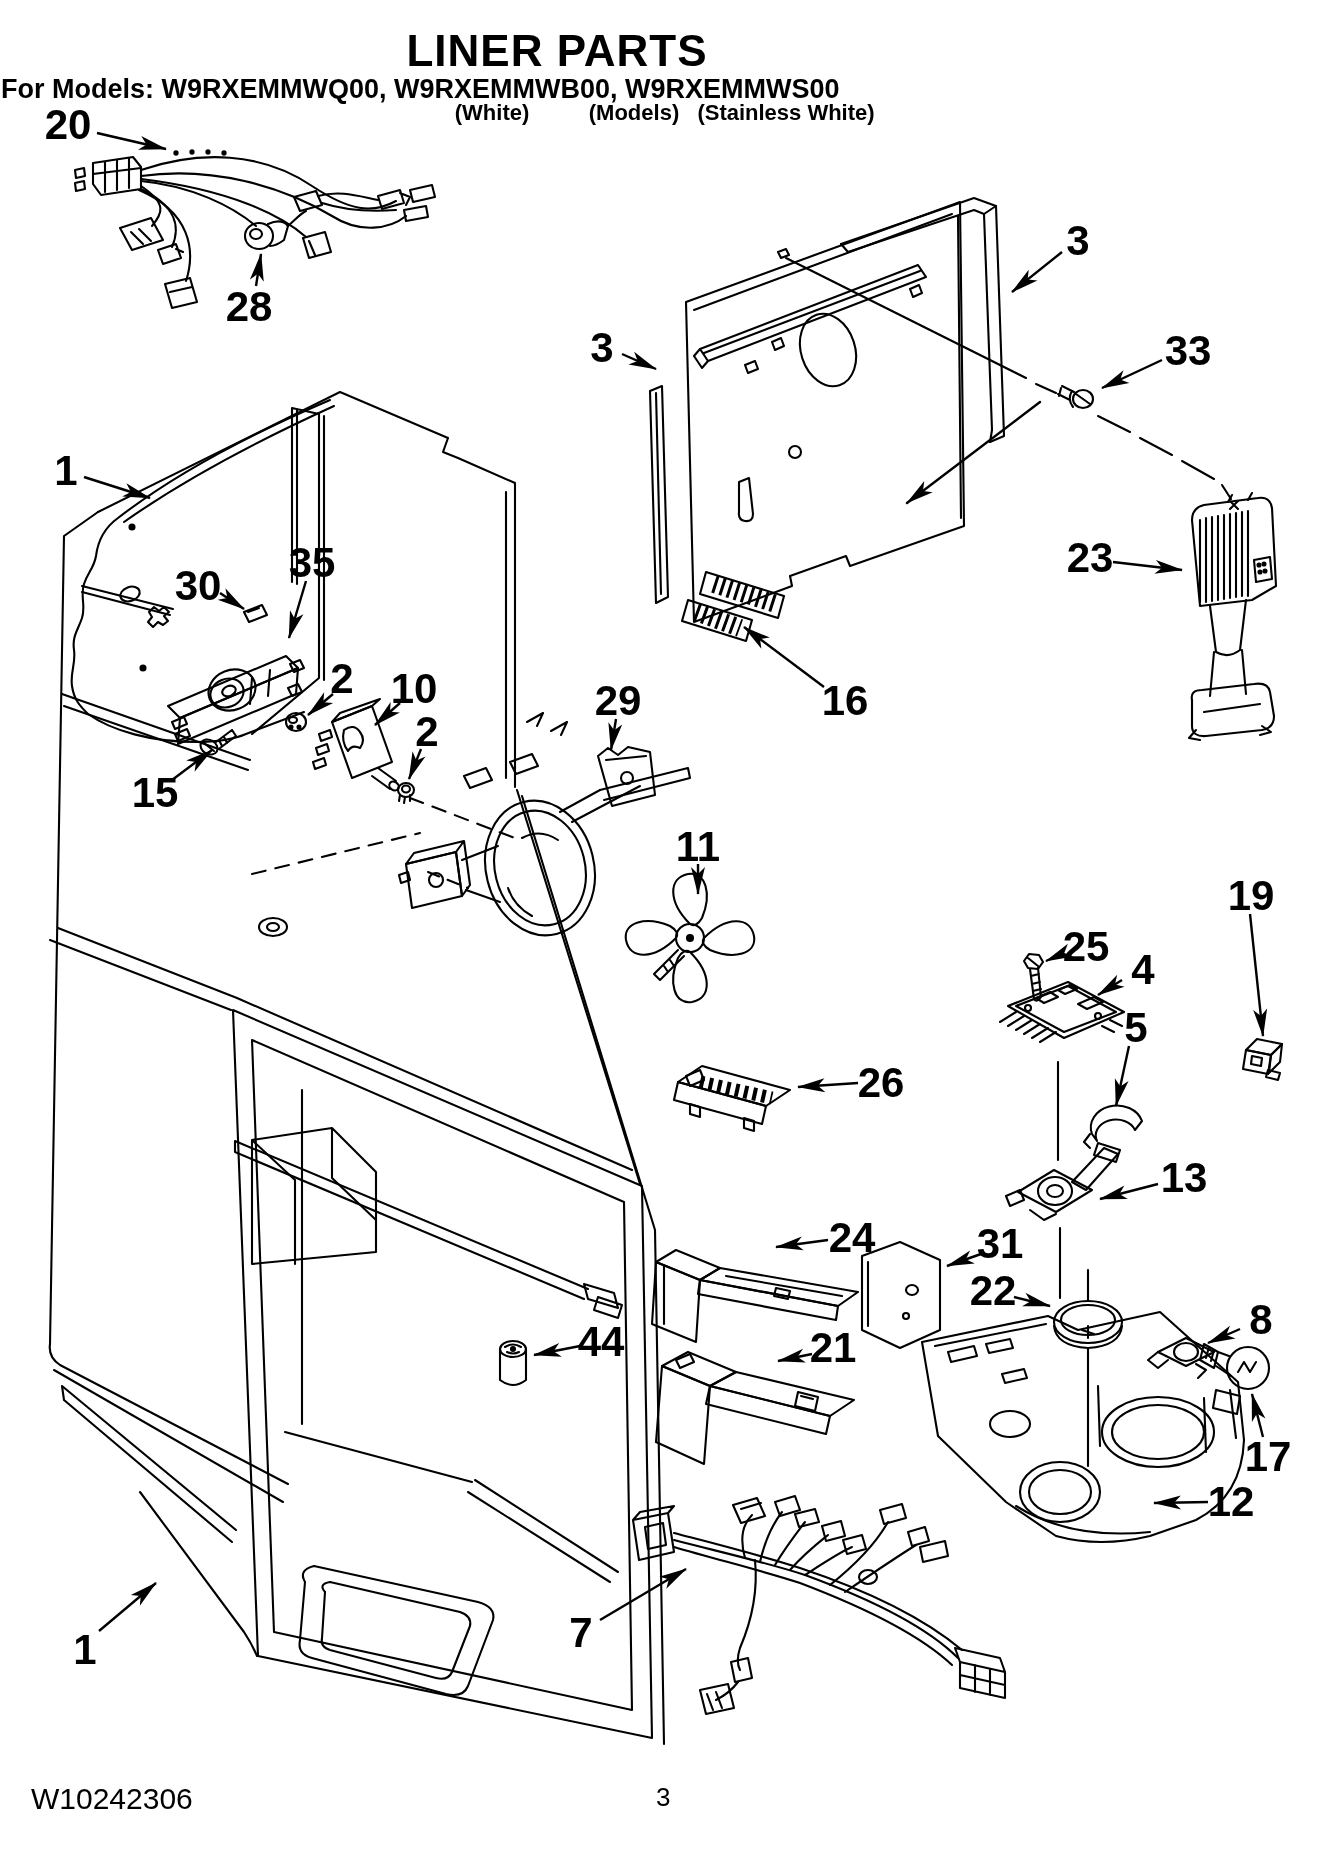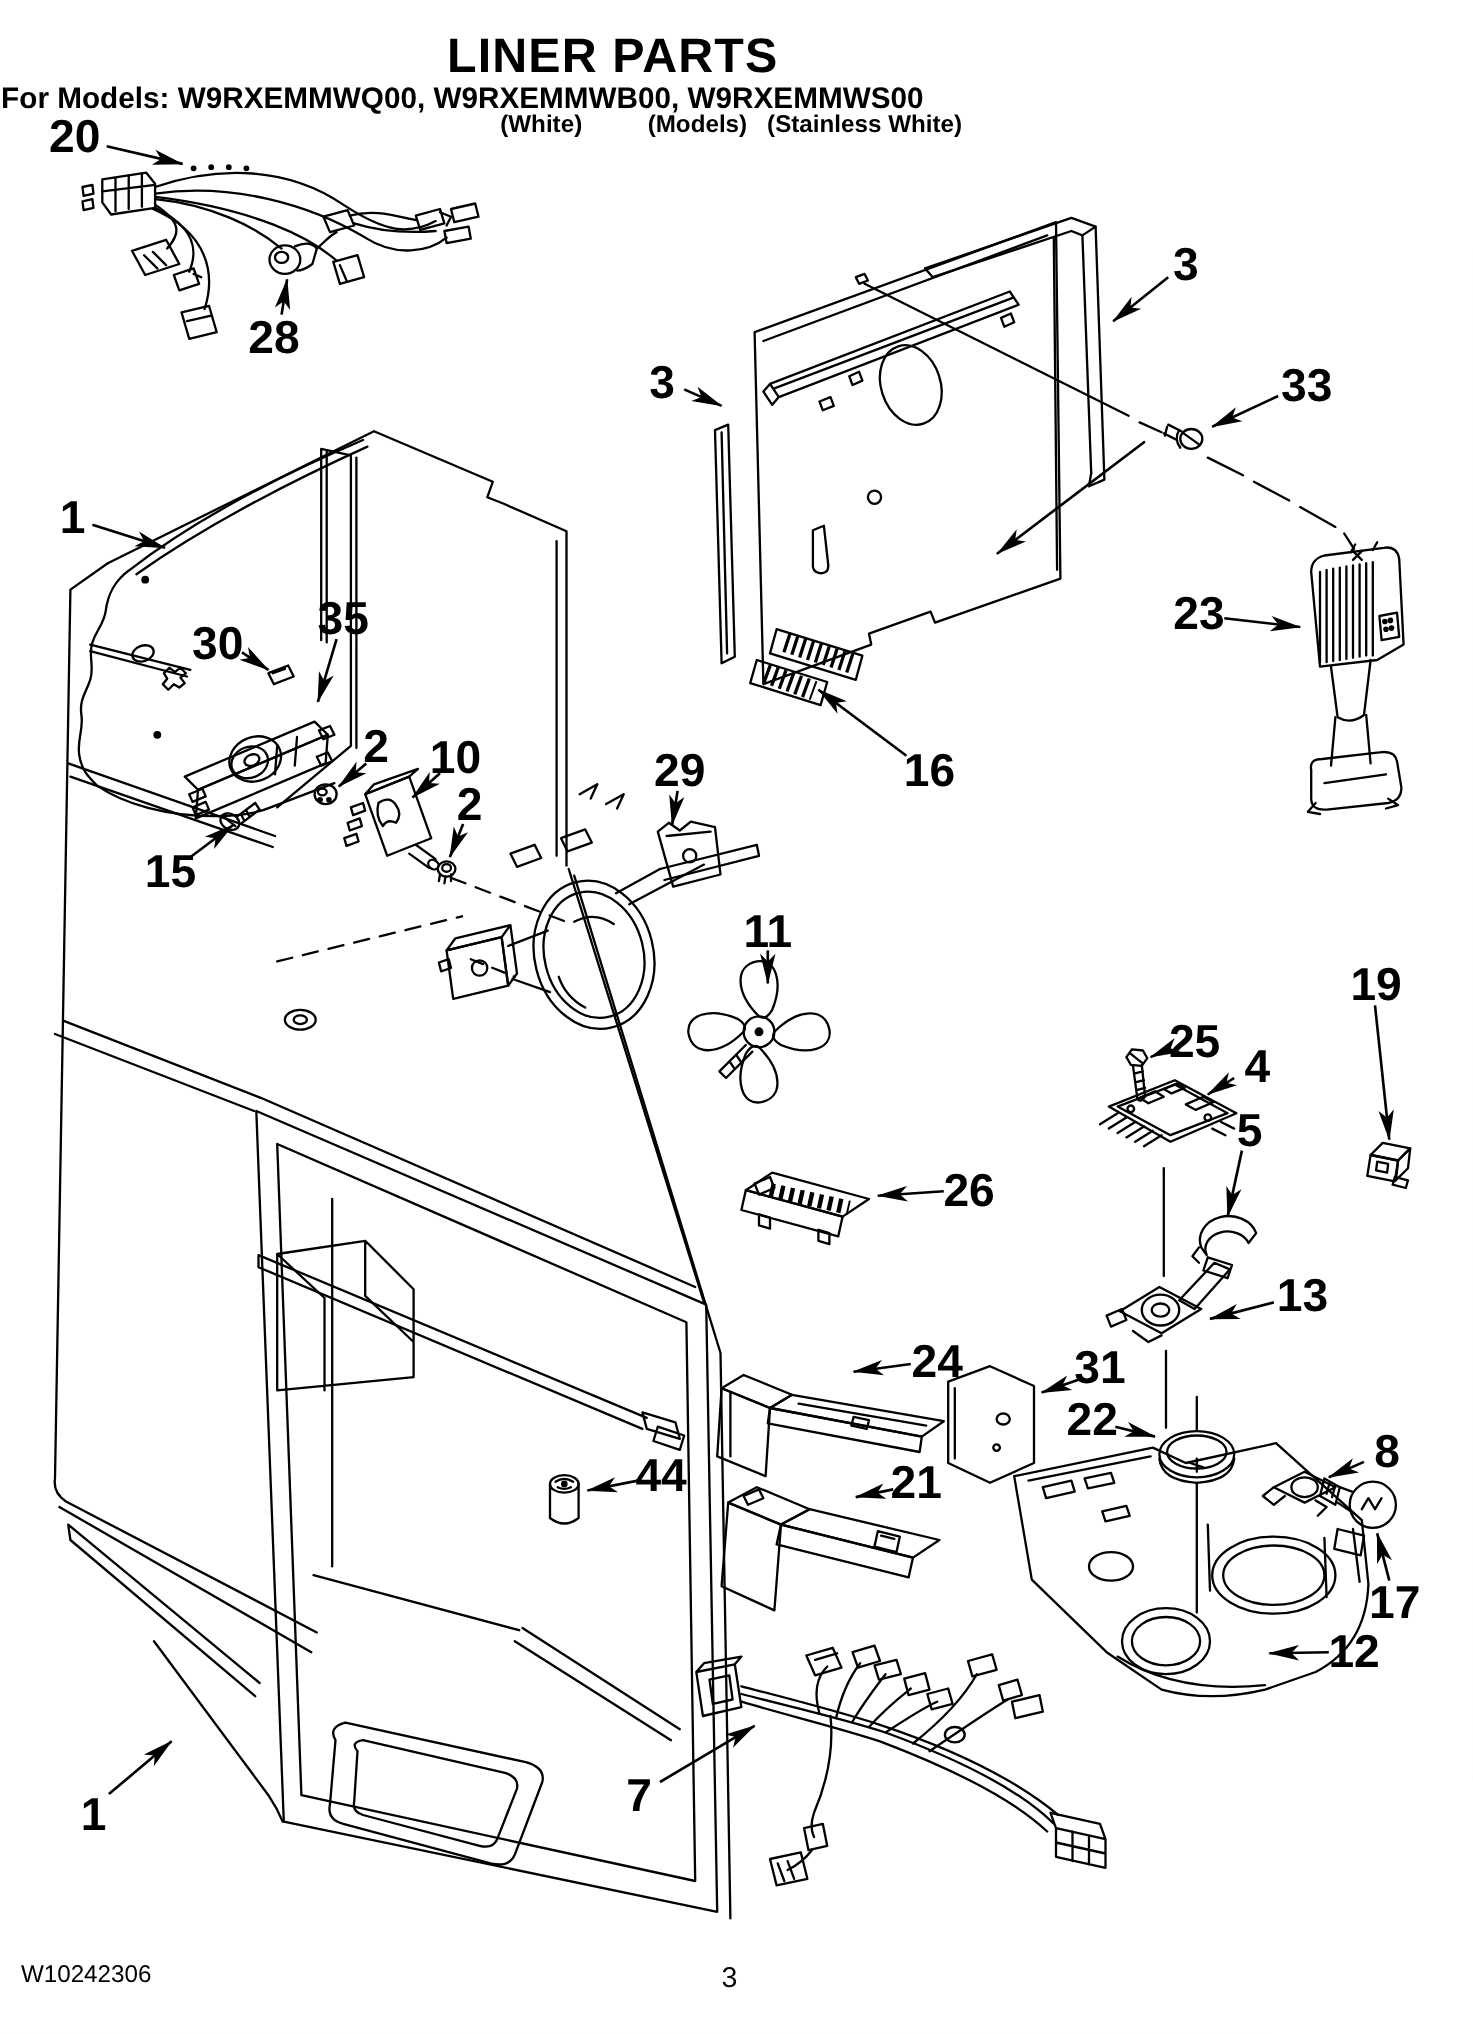--- a/index.html
+++ b/index.html
@@ -13,21 +13,21 @@
   }
   .hdr-models{
     position:absolute;top:74px;left:0;width:1340px;text-align:left;
     font-size:27px;font-weight:700;
   }
   .hdr-models .inner{display:inline-block;transform:translateX(1px);}
   .finish{position:absolute;top:100px;font-size:22px;font-weight:700;transform:translateX(-50%);white-space:nowrap;}
   .finish.f0{left:492px;}
   .finish.f1{left:634px;}
   .finish.f2{left:786px;}
-  .ftr-doc{position:absolute;left:19px;top:1782px;font-size:22px;}
+  .ftr-doc{position:absolute;left:31px;top:1782px;font-size:30px;}
   .ftr-page{position:absolute;left:656px;top:1782px;font-size:26px;}
   svg.diagram{position:absolute;left:0;top:0;width:1339px;height:1849px;}
   .callout-num{font-family:"Liberation Sans",sans-serif;font-size:42px;font-weight:700;fill:#000;text-anchor:middle;}
   .leader{stroke:#000;stroke-width:2.4;fill:none;}
 </style>
 </head>
 <body>
 
 <div class="page">
 

